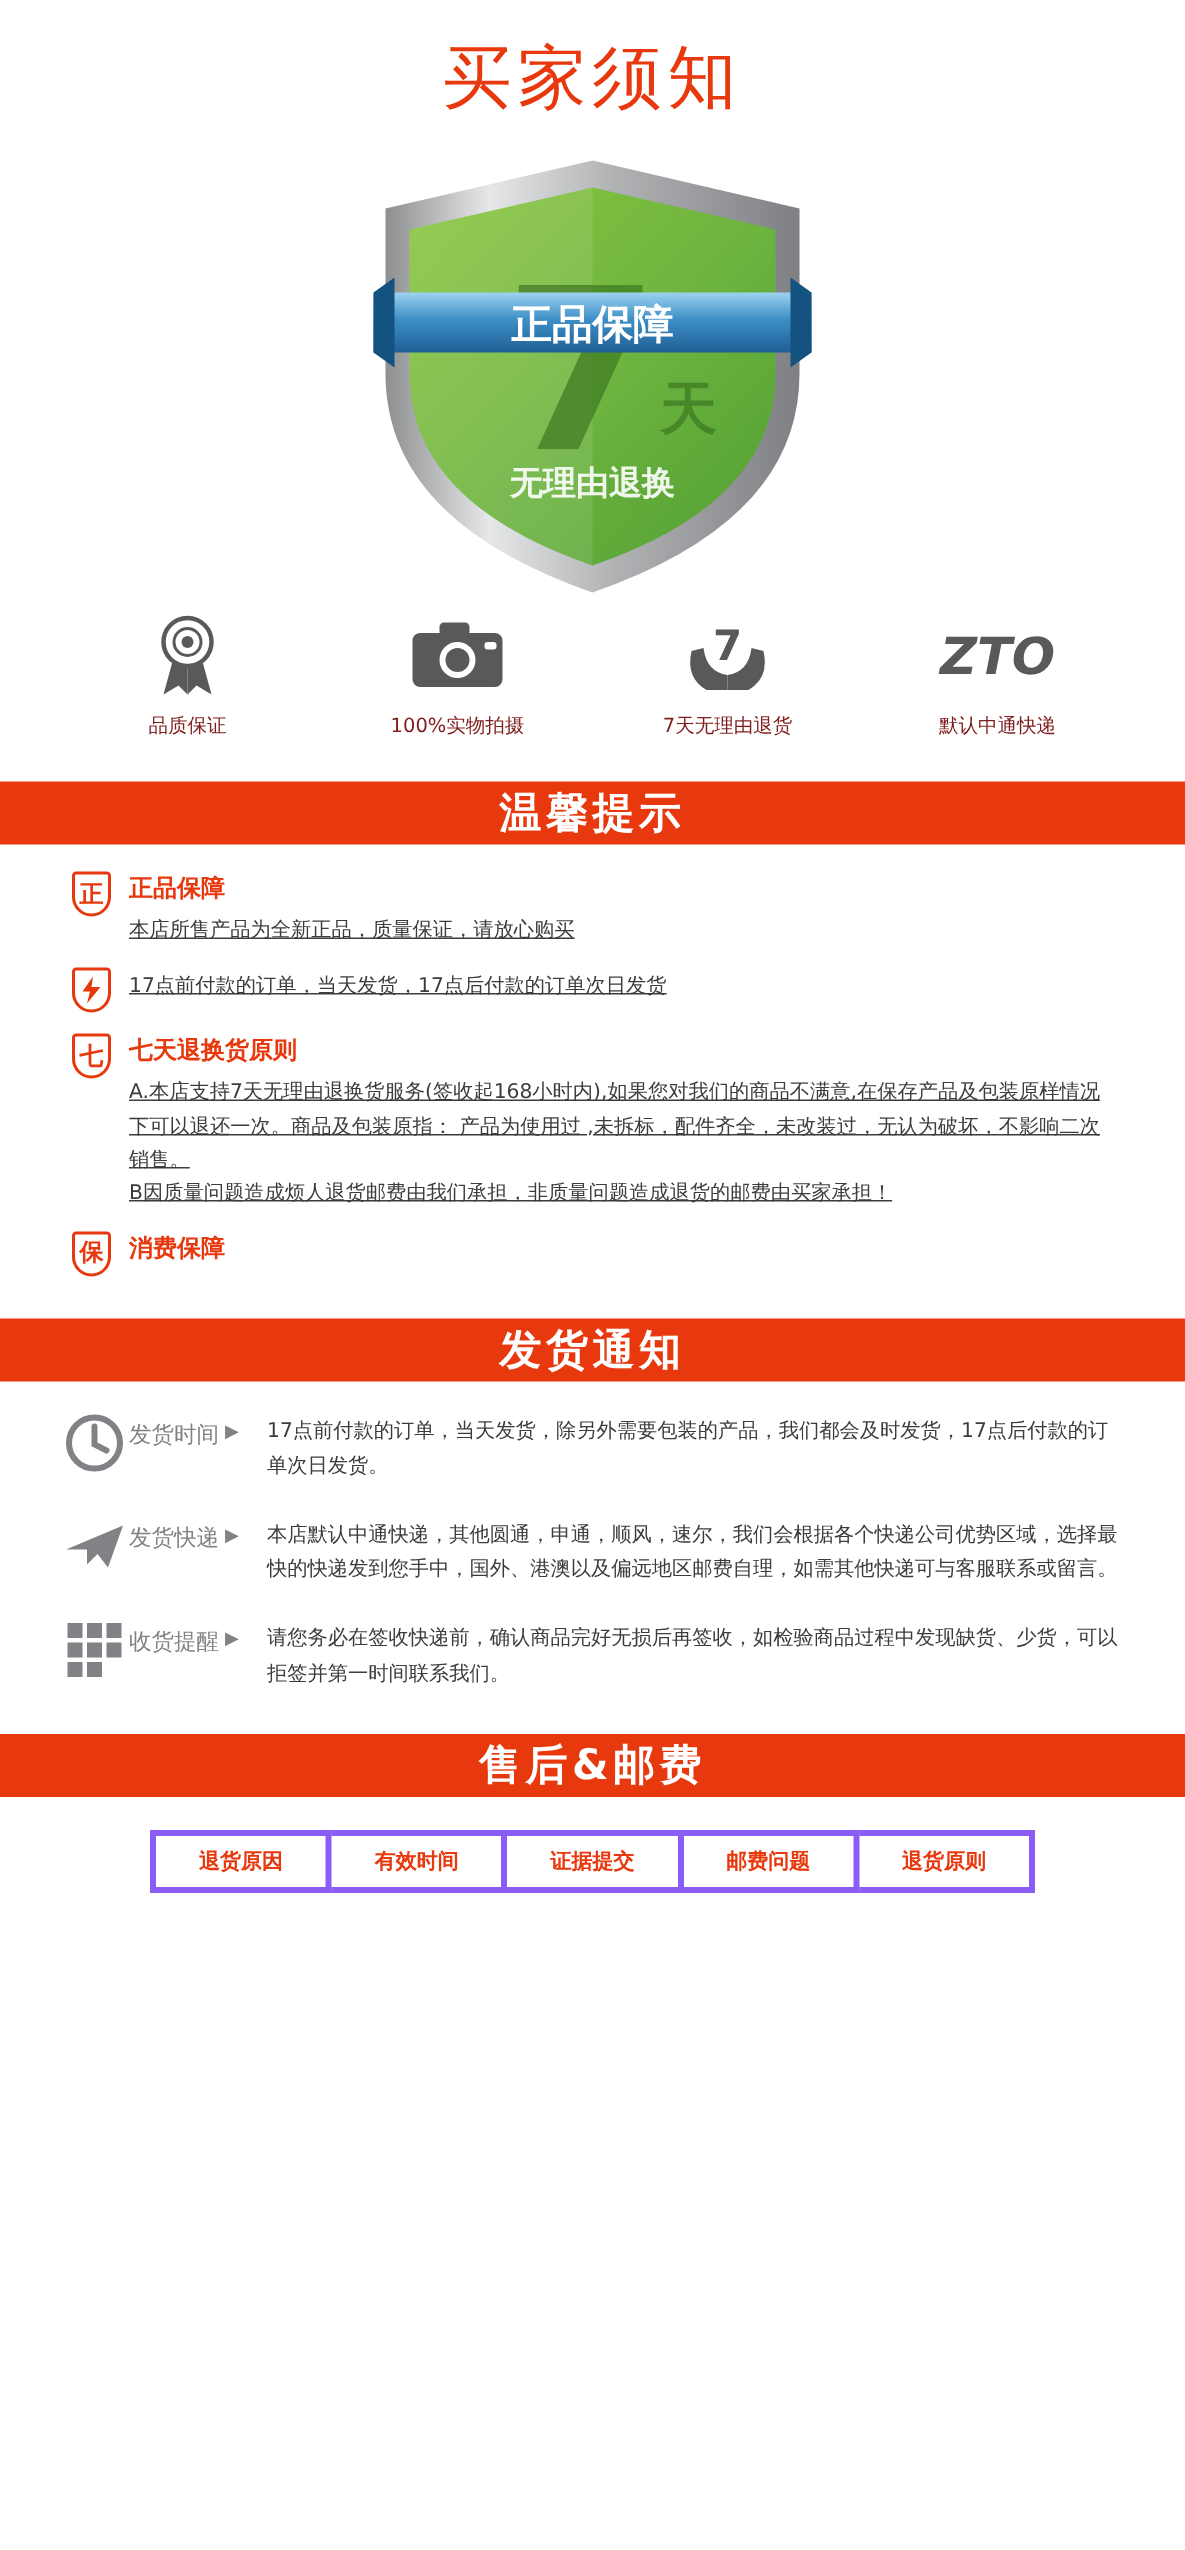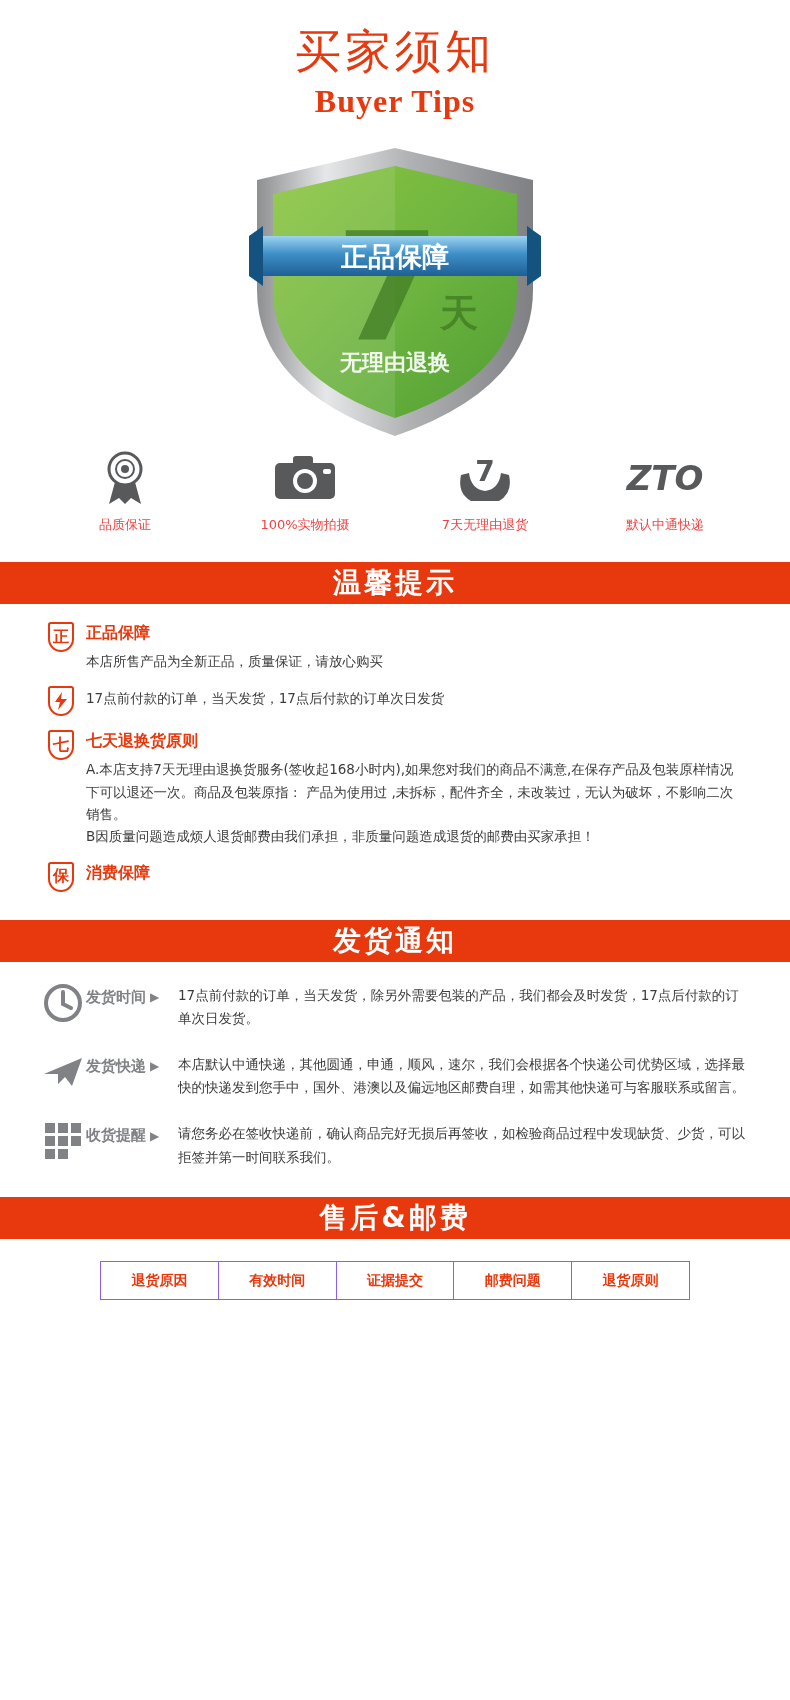--- a/index.html
+++ b/index.html
@@ -53,21 +53,21 @@
   .feature { width: 150px; text-align: center; }
   .feature .ficon {
     height: 60px;
     display: flex;
     align-items: center;
     justify-content: center;
     color: #58595b;
   }
   .feature .flabel {
     font-size: 13px;
-    color: #ef4444;
+    color: #7f1d1d;
     margin-top: 8px;
     font-family: "DejaVu Sans", sans-serif;
   }
 
   
   .bar {
     background: #e8380d;
     height: 42px;
     margin-top: 28px;
     display: flex;
@@ -106,74 +106,73 @@
     font-size: 16px;
     font-weight: bold;
     font-family: "DejaVu Sans", sans-serif;
     margin-bottom: 6px;
   }
   .tip .ttext {
     font-size: 13.5px;
     line-height: 1.65;
     color: #3c3c3c;
     font-family: "DejaVu Sans", sans-serif;
+    text-decoration: underline;
   }
   .tip.no-text .ttitle { margin-bottom: 0; }
 
   
   .ship { padding: 16px 40px 0 40px; }
   .ship-row { display: flex; margin-bottom: 16px; align-items: flex-start; }
   .ship-ico {
     width: 46px; min-width: 46px; height: 46px;
     display: flex; align-items: center; justify-content: center;
     color: #808285;
     margin-top: 2px;
   }
   .ship-lab {
     width: 92px; min-width: 92px;
     color: #808285;
-    font-weight: bold;
+    font-weight: normal;
     font-size: 15px;
     font-family: "DejaVu Sans", sans-serif;
     padding-top: 10px;
     display: flex;
-    align-items: center;
     gap: 4px;
   }
   .ship-lab .arrow { font-size: 12px; }
   .ship-txt {
     flex: 1;
     font-size: 13.5px;
     line-height: 1.75;
     color: #3c3c3c;
     font-family: "DejaVu Sans", sans-serif;
     padding-top: 6px;
   }
 
   
   .tbl-wrap { padding: 22px 100px 0 100px; }
   table { border-collapse: collapse; width: 100%; }
   th, td {
-    border: 1px solid #8b5cf6;
+    border: 4px solid #8b5cf6;
     text-align: center;
     font-size: 13.5px;
     height: 38px;
     font-family: "DejaVu Sans", sans-serif;
   }
   th { color: #e8380d; font-weight: bold; font-size: 14px; }
   td { color: #222; }
 </style>
 </head>
 <body>
 
 <div class="page">
 
   <div class="header">
     <div class="cn">买家须知</div>
-    <div class="en">Buyer Tips</div>
   </div>
 
   <div class="shield-wrap">
     <svg class="shield" viewBox="0 0 300 300">
       <defs>
         <linearGradient id="gmetal" x1="0" y1="0" x2="1" y2="0">
           <stop offset="0%" stop-color="#8d8f91"></stop>
           <stop offset="25%" stop-color="#e6e7e8"></stop>
           <stop offset="55%" stop-color="#b0b2b4"></stop>
           <stop offset="100%" stop-color="#7e8083"></stop>

